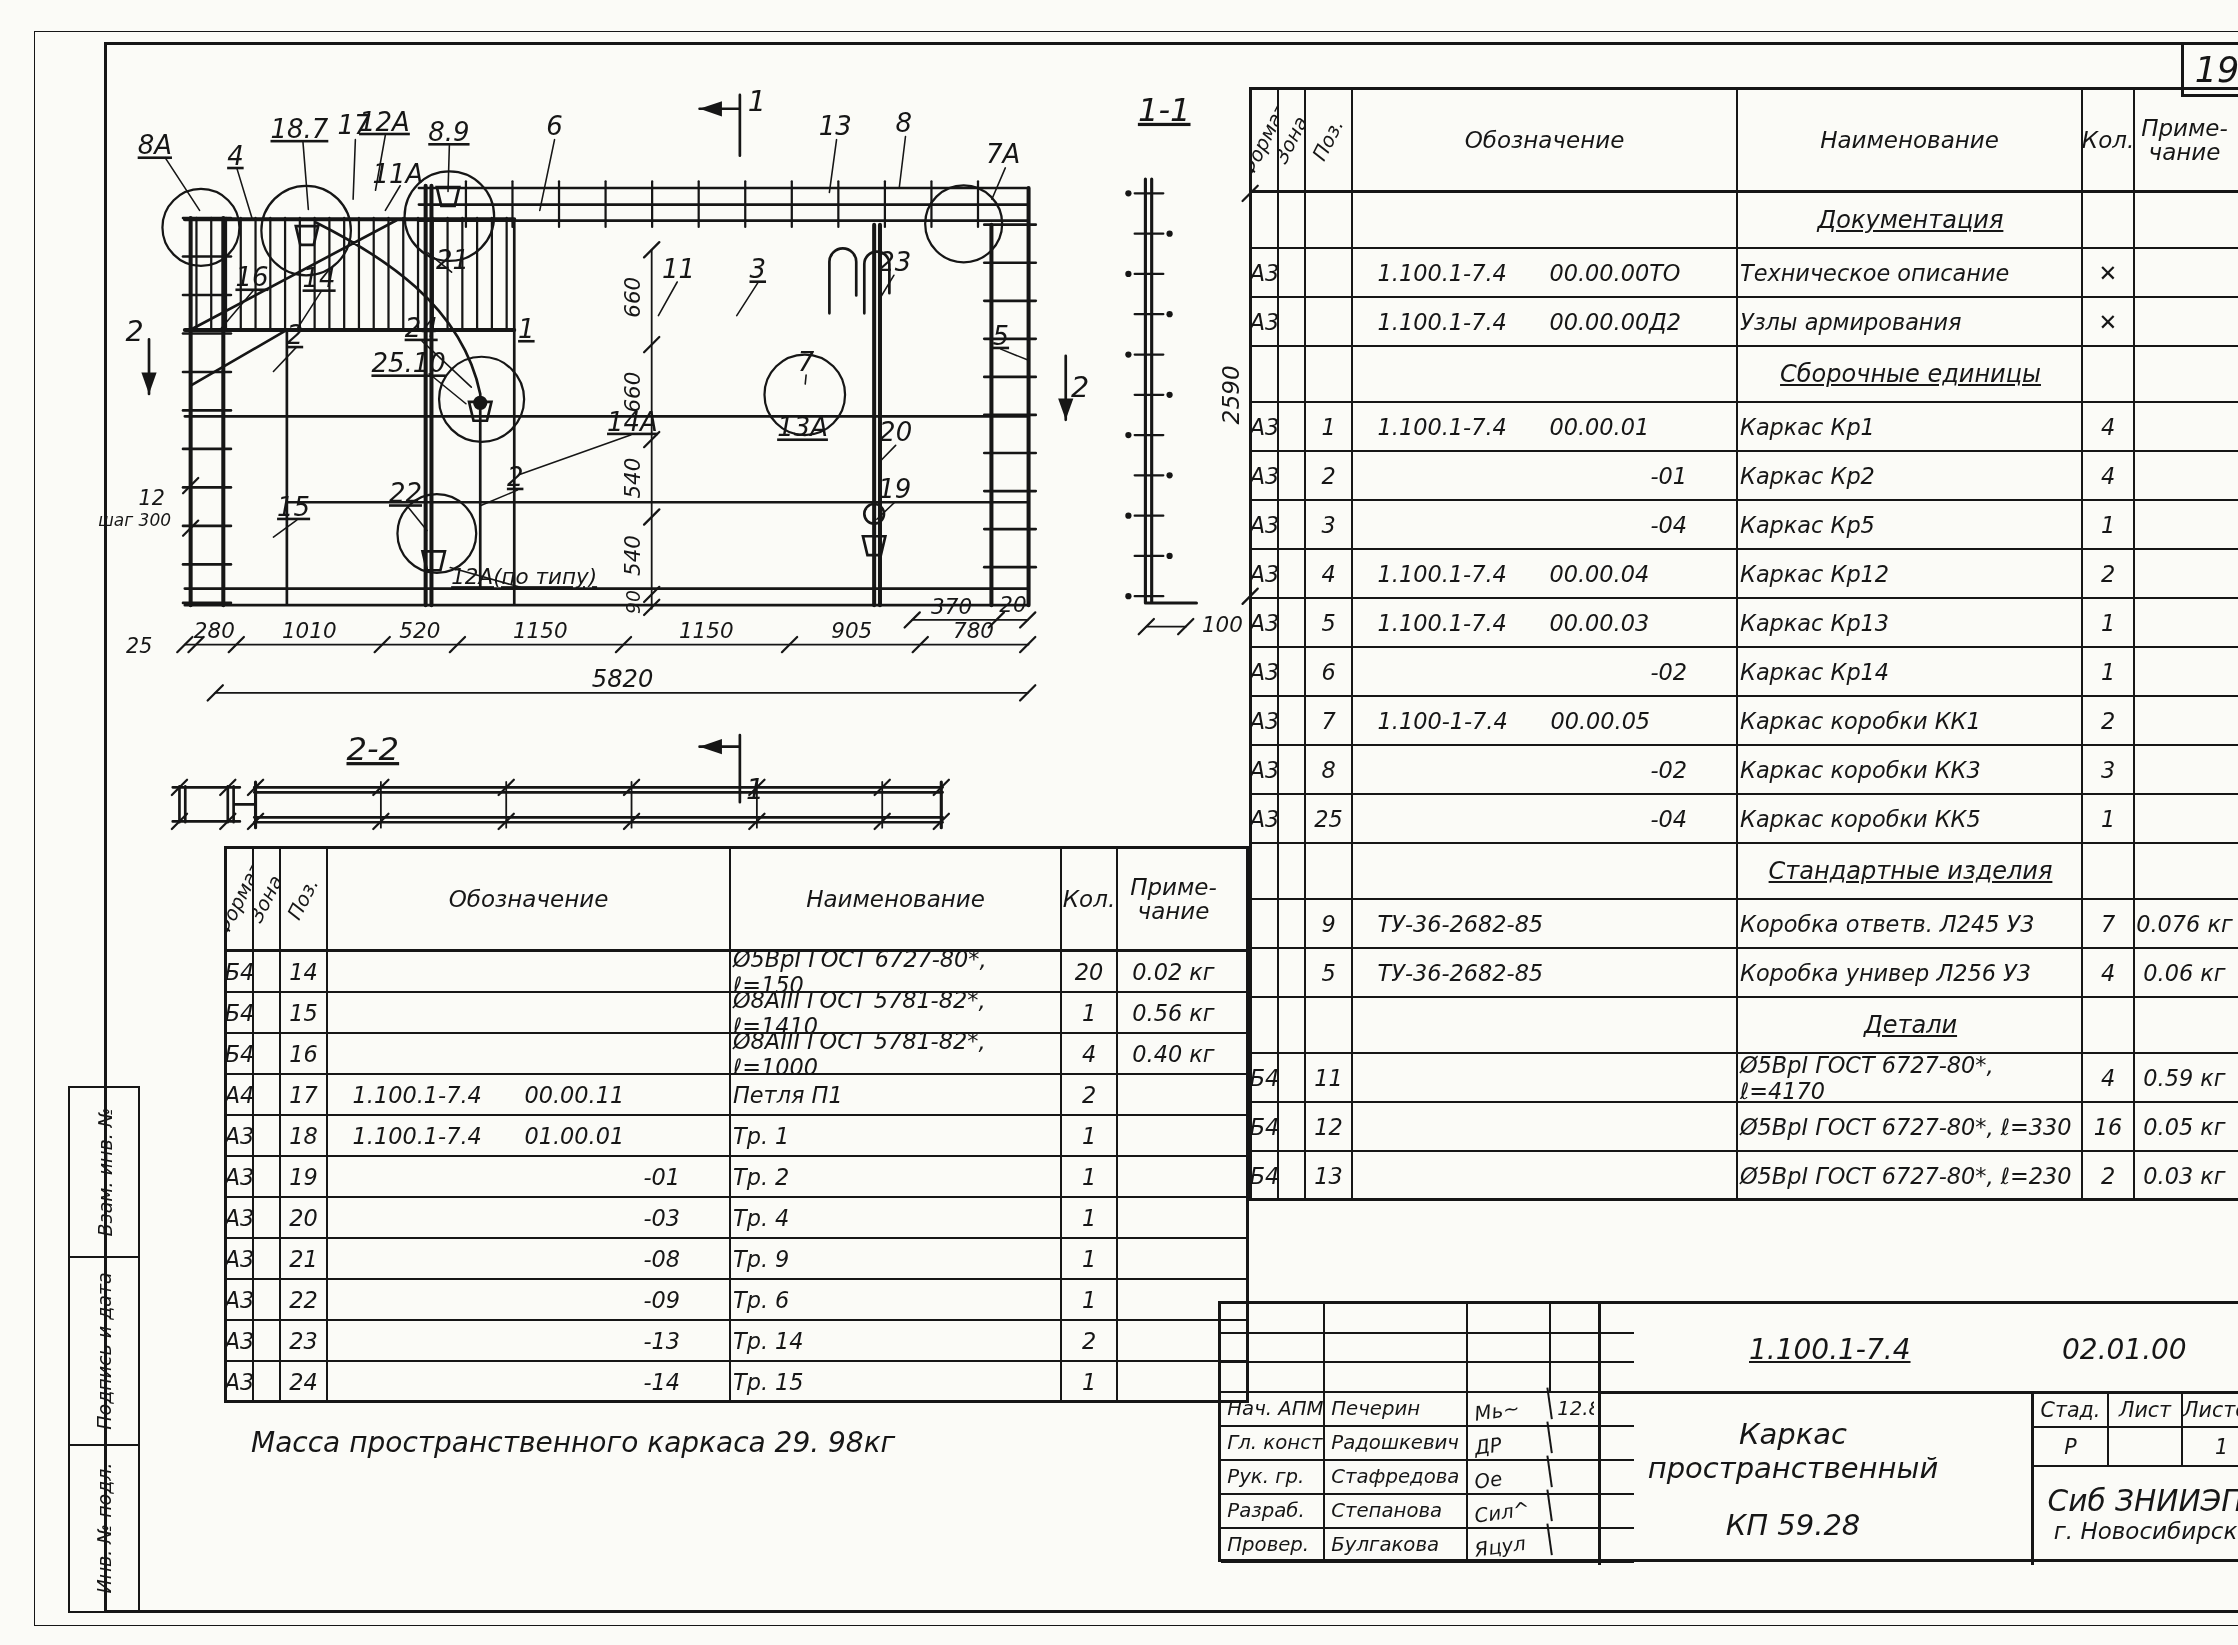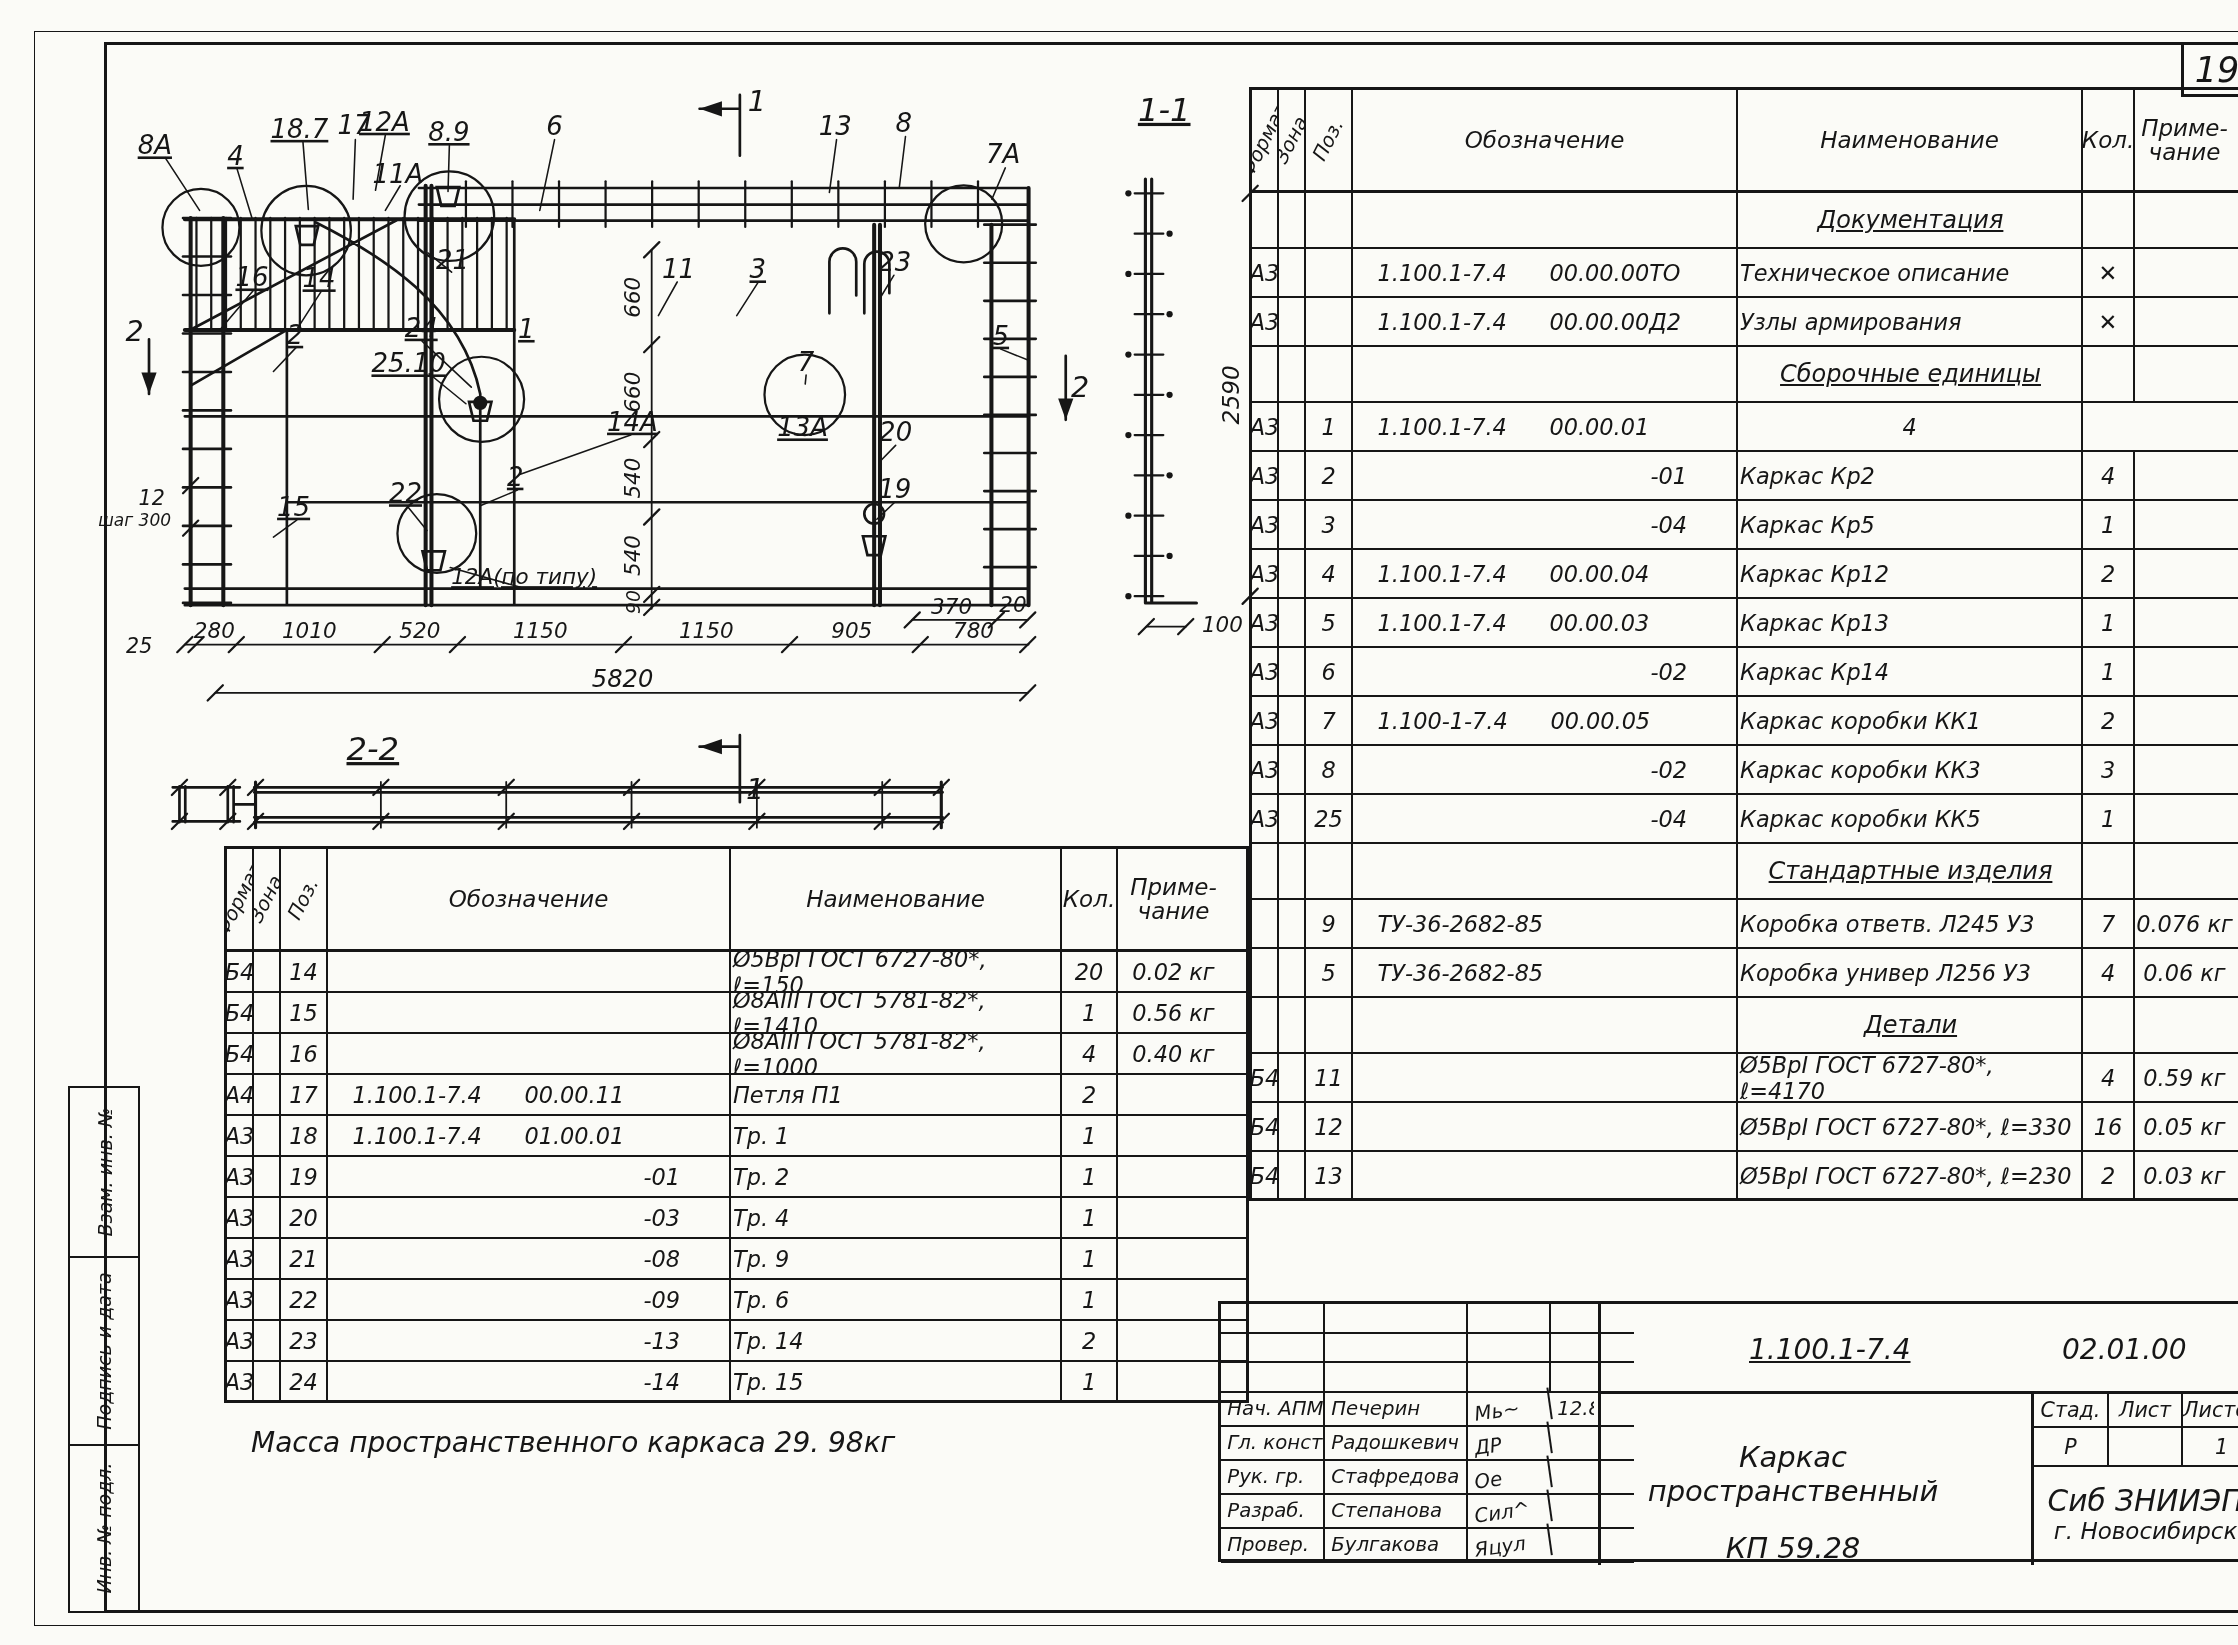--- a/index.html
+++ b/index.html
@@ -40,21 +40,21 @@
   .sign-row{display:grid;grid-template-columns:104px 143px 83px 43px;border-bottom:2.2px solid #161616;}
   .sign-row.blank{height:29.6px;}
   .sign-row.data{height:34px;}
   .sign-row>span{border-right:2.2px solid #161616;display:flex;align-items:center;padding-left:6.3px;
                  font-size:19.7px;overflow:hidden;white-space:nowrap;}
   .sign-row>span:last-child{border-right:none;}
   .sig-script{font-size:18px;transform:rotate(-8deg);}
   .doc-cell{left:377px;top:0;width:659px;height:90px;border-left:3.1px solid #161616;border-bottom:3.1px solid #161616;}
   .doc-cell span{position:absolute;font-size:28px;}
   .title-cell{left:377px;top:90px;width:387px;height:171px;border-left:3.1px solid #161616;
-              display:flex;flex-direction:column;align-items:center;justify-content:flex-end;gap:23px;
+              display:flex;flex-direction:column;align-items:center;justify-content:center;gap:23px;
               font-size:29px;text-align:center;}
   .right-cell{left:810px;top:90px;width:226px;height:171px;border-left:3.1px solid #161616;}
   .slh{display:grid;grid-template-columns:75px 74px 77px;height:34px;border-bottom:2.7px solid #161616;}
   .slh>div,.slv>div{display:flex;align-items:center;justify-content:center;font-size:20.6px;border-right:2.7px solid #161616;}
   .slh>div:last-child,.slv>div:last-child{border-right:none;}
   .slv{display:grid;grid-template-columns:75px 74px 77px;height:39px;border-bottom:2.7px solid #161616;}
   .org{height:95px;display:flex;flex-direction:column;align-items:center;justify-content:center;font-size:29.6px;line-height:1.15;}
   .org .sub{font-size:23px;}
   
   .sidebar{left:68px;top:1086px;width:72px;height:527px;border:2.7px solid #161616;display:flex;flex-direction:column;}
@@ -375,20 +375,21 @@
           <span class="sect-title">Сборочные единицы</span>
         </span>
         <span class="c-q"></span>
         <span class="c-note"></span>
       </div>
       <div class="spec-row part">
         <span class="c-f">А3</span>
         <span class="c-z"></span>
         <span class="c-p">1</span>
         <span class="c-d">1.100.1-7.4      00.00.01</span>
+        <span class="c-n">Каркас Кр1</span>
         <span class="c-q">4</span>
         <span class="c-note"></span>
       </div>
       <div class="spec-row part">
         <span class="c-f">А3</span>
         <span class="c-z"></span>
         <span class="c-p">2</span>
         <span class="c-d right">-01</span>
         <span class="c-n">Каркас Кр2</span>
         <span class="c-q">4</span>

